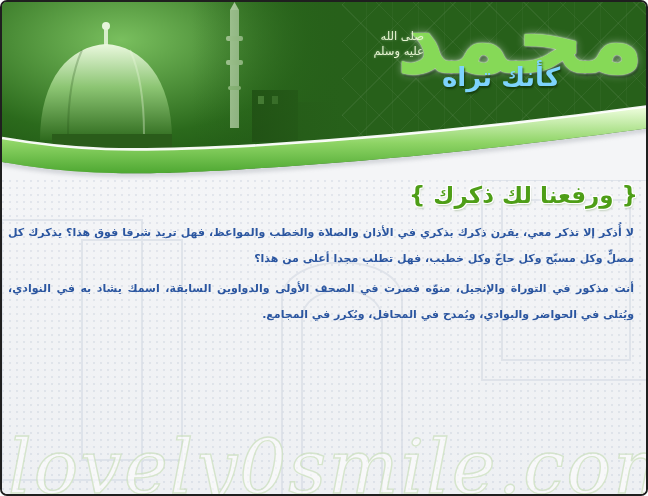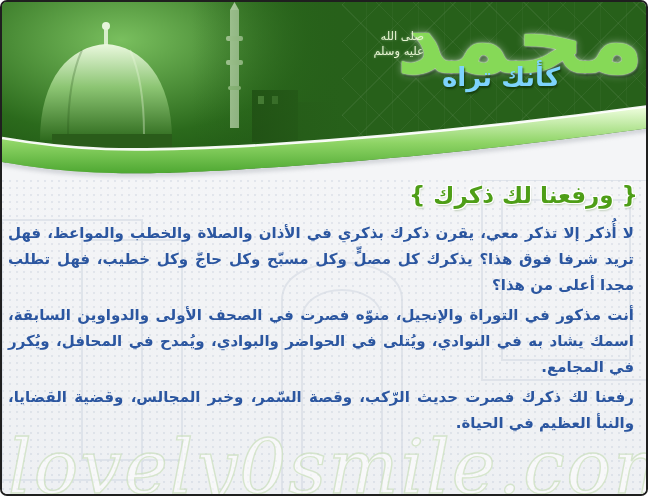--- a/index.html
+++ b/index.html
@@ -62,21 +62,21 @@
     margin:2px 8px 12px 0;
     direction:rtl;text-align:right;
     font-size:23px;font-weight:bold;color:#4e9e17;
     text-shadow:-1px -1px 0 #fff,1px -1px 0 #fff,-1px 1px 0 #fff,1px 1px 0 #fff,0 0 6px #fff,1px 2px 2px rgba(40,90,15,.35);
   }
   .body-text{
     position:relative;z-index:3;
     direction:rtl;
     padding:0 12px 0 6px;
     color:#2b56a0;
-    font-size:15px;font-weight:bold;line-height:26px;
+    font-size:11px;font-weight:bold;line-height:26px;
   }
   .body-text p{margin:0 0 4px 0;text-align:justify;text-align-last:right;}
   .watermark{
     position:absolute;z-index:1;left:6px;bottom:-16px;
     font-family:"DejaVu Serif",serif;font-style:italic;
     font-size:74px;letter-spacing:2px;white-space:nowrap;
     color:rgba(255,255,255,.12);
     -webkit-text-stroke:1.4px rgba(203,223,190,.75);
     text-shadow:0 1px 0 rgba(255,255,255,.5);
     pointer-events:none;
@@ -180,19 +180,18 @@
         <rect x="60, " y="40" width="140" height="260"></rect>
         <rect x="80" y="60" width="100" height="220"></rect>
       </g>
     </svg>
 
     <h1 class="verse-title">{ ورفعنا لك ذكرك }</h1>
 
     <div class="body-text">
       <p>لا أُذكر إلا تذكر معي، يقرن ذكرك بذكري في الأذان والصلاة والخطب والمواعظ، فهل تريد شرفا فوق هذا؟ يذكرك كل مصلٍّ وكل مسبّح وكل حاجّ وكل خطيب، فهل تطلب مجدا أعلى من هذا؟</p>
       <p>أنت مذكور في التوراة والإنجيل، منوّه فصرت في الصحف الأولى والدواوين السابقة، اسمك يشاد به في النوادي، ويُتلى في الحواضر والبوادي، ويُمدح في المحافل، ويُكرر في المجامع.</p>
-      <p>رفعنا لك ذكرك فصرت حديث الرّكب، وقصة السّمر، وخبر المجالس، وقضية القضايا، والنبأ العظيم في الحياة.</p>
     </div>
 
     <div class="watermark">lovely0smile.com</div>
   </div>
 
 </div>
 
 </body></html>

